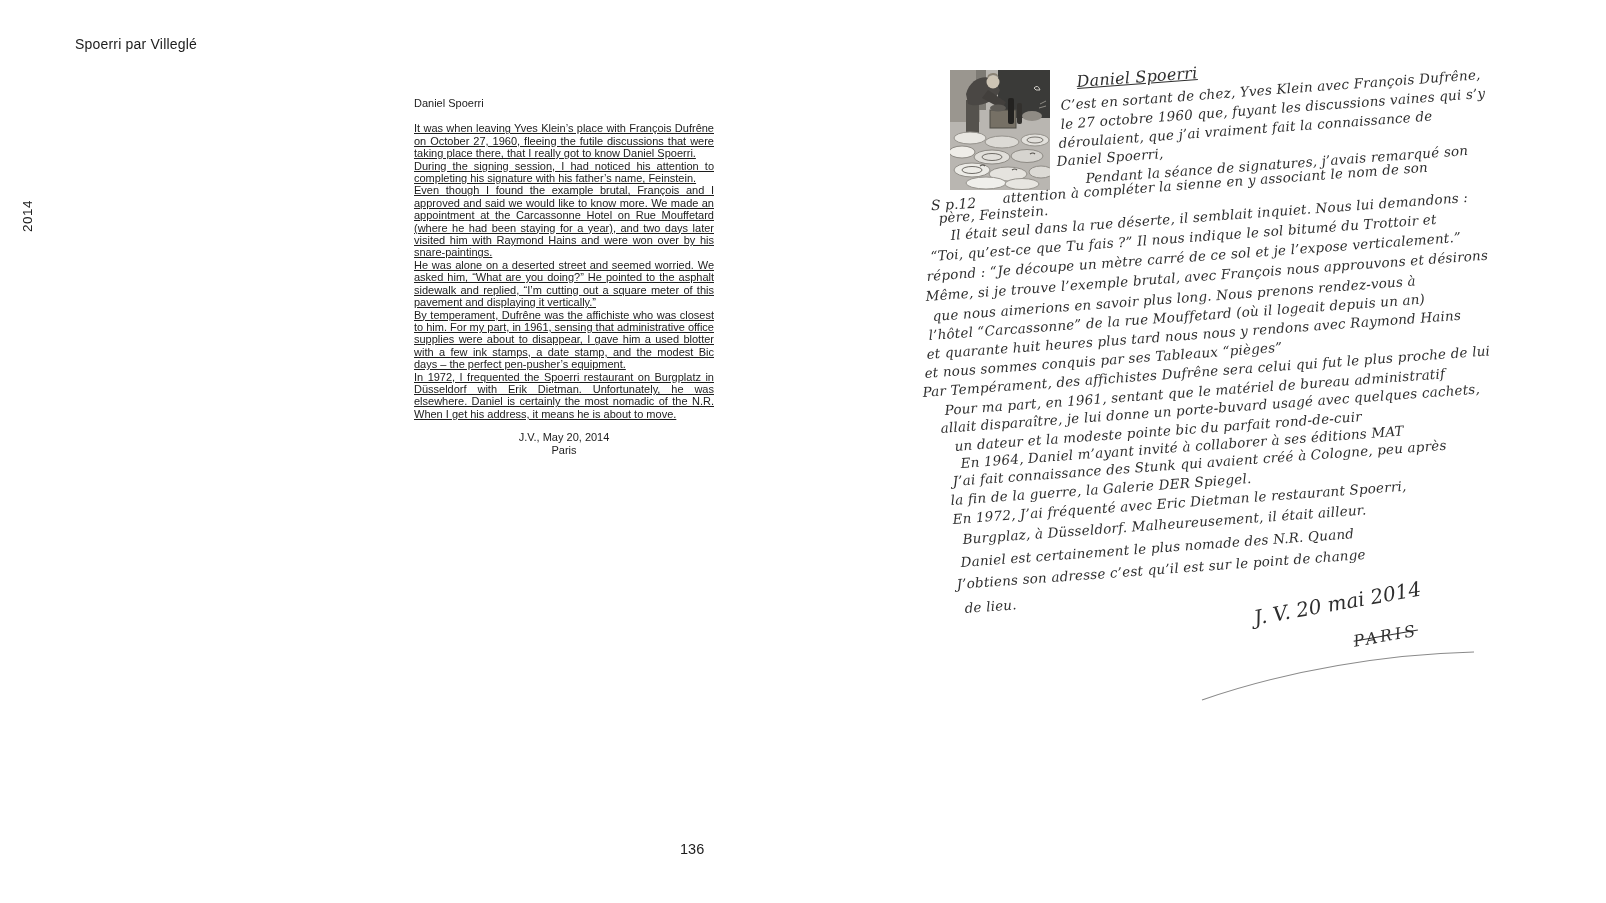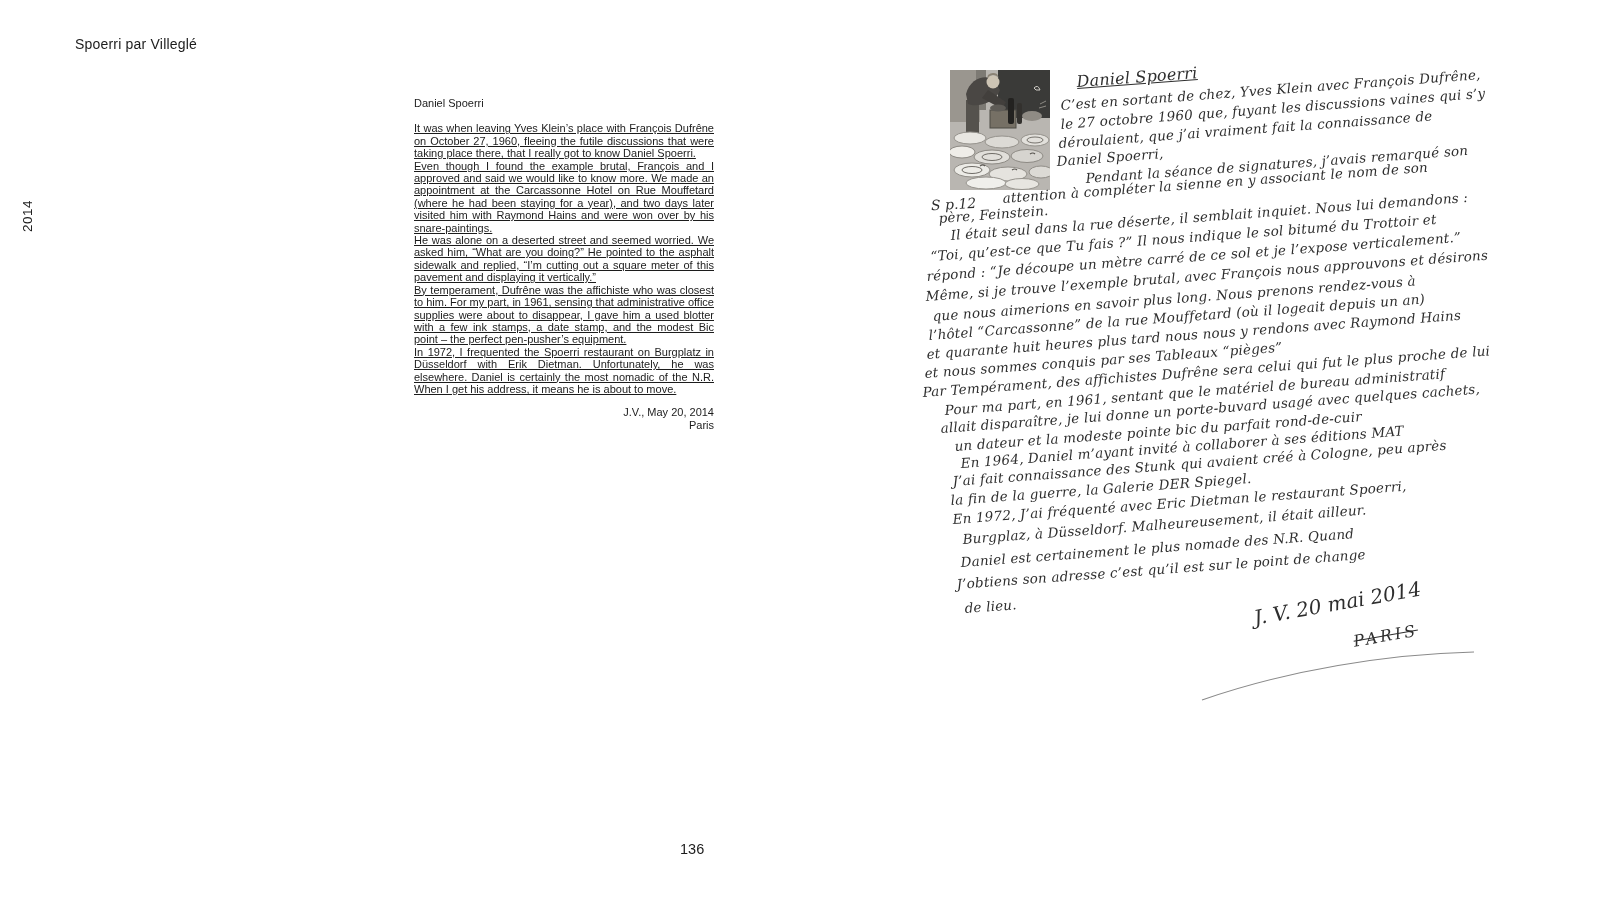--- a/index.html
+++ b/index.html
@@ -8,21 +8,21 @@
     font-family:"Liberation Sans",sans-serif;color:#1c1c1c;overflow:hidden;
   }
   .header-title{position:absolute;left:75px;top:36px;font-size:14px;letter-spacing:.2px;}
   .margin-year{
     position:absolute;left:20px;top:200px;font-size:13.5px;
     writing-mode:vertical-rl;transform:rotate(180deg);letter-spacing:.5px;
   }
   .essay{position:absolute;left:414px;top:97px;width:300px;font-size:11px;line-height:12.4px;text-align:justify;}
   .essay-heading{margin:0 0 13px 0;font-size:11px;font-weight:normal;text-align:left;}
   .essay p{margin:0;text-decoration:underline;}
-  .essay-sig{margin-top:11px;text-align:right;}
+  .essay-sig{margin-top:11px;text-align:center;}
   .essay-sig div{line-height:12.4px;}
   .page-number{position:absolute;left:680px;top:841px;font-size:14.5px;}
 
   .photo{position:absolute;left:950px;top:70px;width:100px;height:120px;}
 
   .hw{
     position:absolute;font-family:"DejaVu Serif",serif;font-style:italic;
     color:#2e2e2e;white-space:nowrap;font-size:13.5px;letter-spacing:.2px;
     transform:rotate(-4.2deg);transform-origin:0 0;
   }
@@ -48,23 +48,24 @@
 <div class="spread">
 
   <div class="header-title">Spoerri par Villeglé</div>
   <div class="margin-year">2014</div>
 
   <div class="essay">
     <h2 class="essay-heading">Daniel Spoerri</h2>
     <div>
 
     <p>It was when leaving Yves Klein’s place with François Dufrêne on October 27, 1960, fleeing the futile discussions that were taking place there, that I really got to know Daniel Spoerri.</p>
+        <p>During the signing session, I had noticed his attention to completing his signature with his father’s name, Feinstein.</p>
         <p>Even though I found the example brutal, François and I approved and said we would like to know more. We made an appointment at the Carcassonne Hotel on Rue Mouffetard (where he had been staying for a year), and two days later visited him with Raymond Hains and were won over by his snare-paintings.</p>
         <p>He was alone on a deserted street and seemed worried. We asked him, “What are you doing?” He pointed to the asphalt sidewalk and replied, “I’m cutting out a square meter of this pavement and displaying it vertically.”</p>
-        <p>By temperament, Dufrêne was the affichiste who was closest to him. For my part, in 1961, sensing that administrative office supplies were about to disappear, I gave him a used blotter with a few ink stamps, a date stamp, and the modest Bic point – the perfect pen-pusher’s equipment.</p>
+        <p>By temperament, Dufrêne was the affichiste who was closest to him. For my part, in 1961, sensing that administrative office supplies were about to disappear, I gave him a used blotter with a few ink stamps, a date stamp, and the modest Bic days – the perfect pen-pusher’s equipment.</p>
         <p>In 1972, I frequented the Spoerri restaurant on Burgplatz in Düsseldorf with Erik Dietman. Unfortunately, he was elsewhere. Daniel is certainly the most nomadic of the N.R. When I get his address, it means he is about to move.</p>
       </div>
     <div class="essay-sig">
       <div>J.V., May 20, 2014</div>
       <div>Paris</div>
     </div>
   </div>
 
   <div class="page-number">136</div>
 

